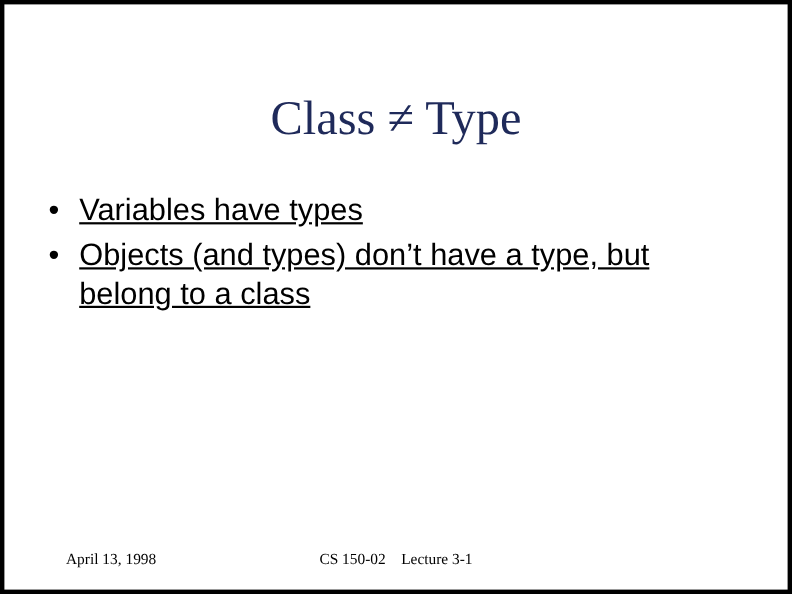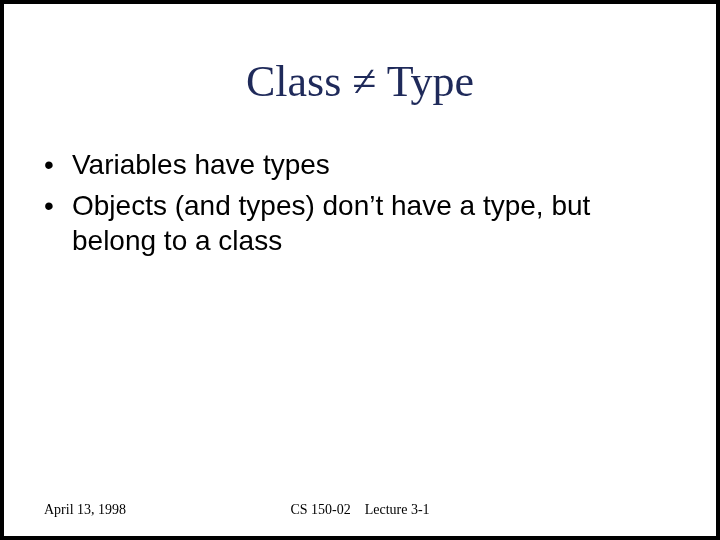--- a/index.html
+++ b/index.html
@@ -11,27 +11,28 @@
     position: relative;
     background: #fff;
     font-family: Arial, Helvetica, sans-serif;
     color: #000;
   }
   .title {
     font-family: "Times New Roman", Times, serif;
     font-size: 44px;
     color: #1f2a5a;
     text-align: center;
-    margin-top: 52px;
+    margin-top: 78px;
     margin-bottom: 40px;
     font-weight: 400;
   }
   .bullets {
     list-style: none;
     padding: 0 36px 0 40px;
+    text-decoration: underline;
   }
   .bullets li {
     font-size: 28px;
     line-height: 1.25;
     color: #000;
     margin-bottom: 6px;
     padding-left: 28px;
     position: relative;
   }
   .bullets li::before {
@@ -45,21 +46,21 @@
     position: absolute;
     bottom: 18px;
     left: 0;
     right: 0;
     font-family: "Times New Roman", Times, serif;
     font-size: 14px;
     color: #000;
   }
   .footer-left {
     position: absolute;
-    left: 40px;
+    left: 56px;
     bottom: 0;
   }
   .footer-center {
     position: absolute;
     left: 50%;
     transform: translateX(-50%);
     bottom: 0;
     white-space: pre;
   }
 </style>

